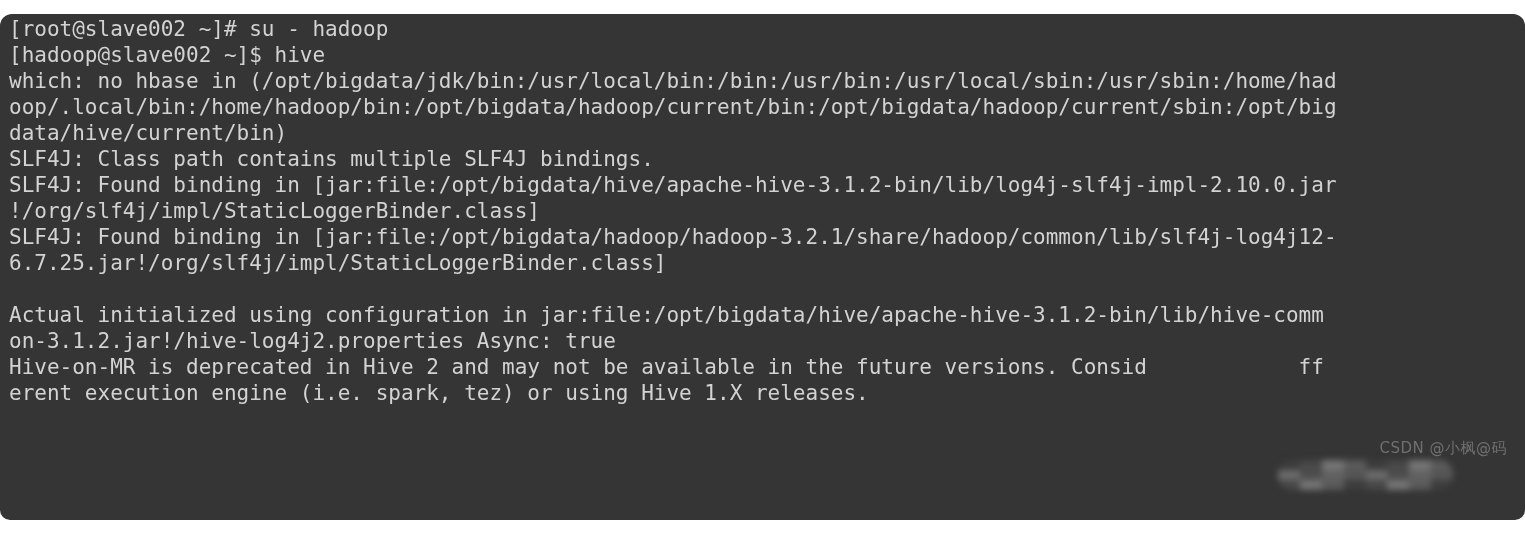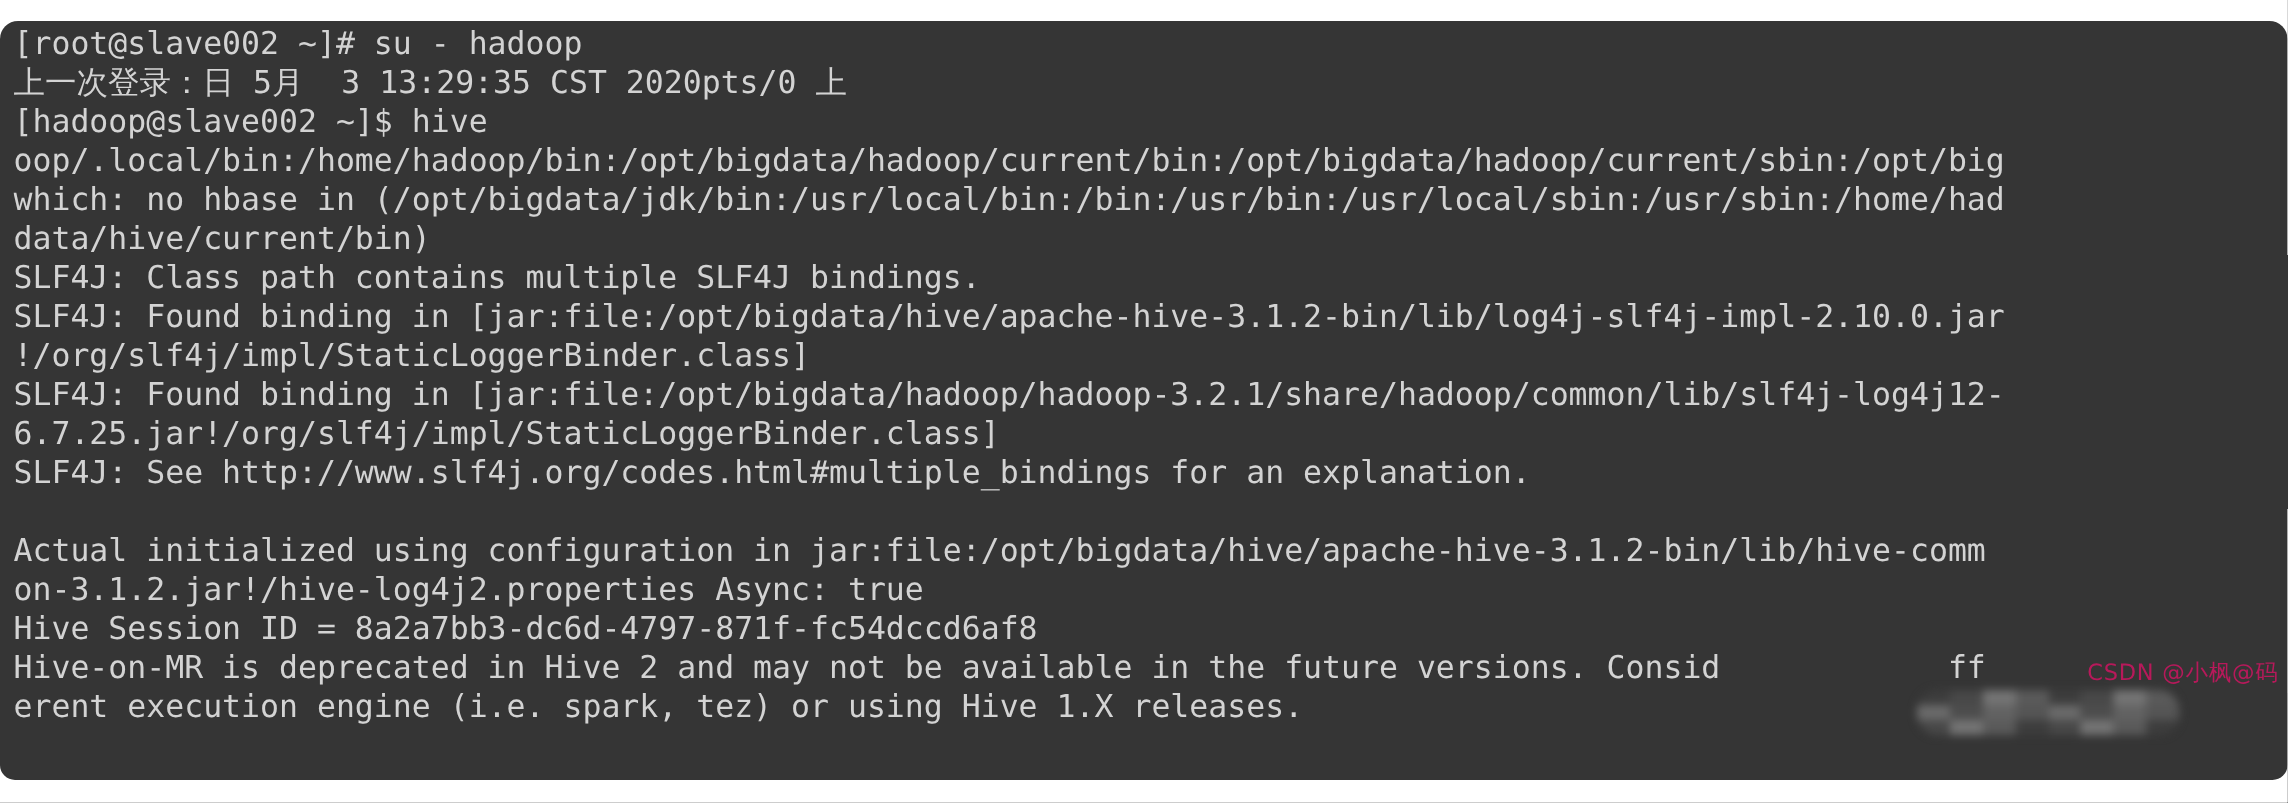--- a/index.html
+++ b/index.html
@@ -72,54 +72,51 @@
   }
   #redaction .mz {
     position: absolute;
     width: 22px;
     height: 10px;
   }
 
   
   #watermark {
     position: absolute;
-    right: 6px;
+    right: 18px;
     bottom: 4px;
     font-family: "DejaVu Sans", "Liberation Sans", sans-serif;
     font-size: 15px;
-    color: #be185d;
+    color: #737373;
     letter-spacing: 0.5px;
     white-space: nowrap;
     opacity: 0.95;
   }
 </style>
 </head>
 <body>
 
 <div id="screenshot">
 
   <div id="terminal">
     <div id="terminal-body">
 
       <div class="term-line">[root@slave002 ~]# su - hadoop</div>
-      <div class="term-line">上一次登录：日 5月  3 13:29:35 CST 2020pts/0 上</div>
       <div class="term-line">[hadoop@slave002 ~]$ hive</div>
+      <div class="term-line">which: no hbase in (/opt/bigdata/jdk/bin:/usr/local/bin:/bin:/usr/bin:/usr/local/sbin:/usr/sbin:/home/had</div>
       <div class="term-line">oop/.local/bin:/home/hadoop/bin:/opt/bigdata/hadoop/current/bin:/opt/bigdata/hadoop/current/sbin:/opt/big</div>
-      <div class="term-line">which: no hbase in (/opt/bigdata/jdk/bin:/usr/local/bin:/bin:/usr/bin:/usr/local/sbin:/usr/sbin:/home/had</div>
       <div class="term-line">data/hive/current/bin)</div>
       <div class="term-line">SLF4J: Class path contains multiple SLF4J bindings.</div>
       <div class="term-line">SLF4J: Found binding in [jar:file:/opt/bigdata/hive/apache-hive-3.1.2-bin/lib/log4j-slf4j-impl-2.10.0.jar</div>
       <div class="term-line">!/org/slf4j/impl/StaticLoggerBinder.class]</div>
       <div class="term-line">SLF4J: Found binding in [jar:file:/opt/bigdata/hadoop/hadoop-3.2.1/share/hadoop/common/lib/slf4j-log4j12-</div>
       <div class="term-line">6.7.25.jar!/org/slf4j/impl/StaticLoggerBinder.class]</div>
-      <div class="term-line">SLF4J: See http://www.slf4j.org/codes.html#multiple_bindings for an explanation.</div>
       <div class="term-line blank"></div>
       <div class="term-line">Actual initialized using configuration in jar:file:/opt/bigdata/hive/apache-hive-3.1.2-bin/lib/hive-comm</div>
       <div class="term-line">on-3.1.2.jar!/hive-log4j2.properties Async: true</div>
-      <div class="term-line">Hive Session ID = 8a2a7bb3-dc6d-4797-871f-fc54dccd6af8</div>
       <div class="term-line">Hive-on-MR is deprecated in Hive 2 and may not be available in the future versions. Consid            ff</div>
       <div class="term-line">erent execution engine (i.e. spark, tez) or using Hive 1.X releases.</div>
 
     </div>
 
     <div id="redaction">
         <div class="mz" style="left: 0px; top: 0px; width: 21.875px; height: 10px; background: rgb(61, 61, 61);"></div>
         <div class="mz" style="left: 21.875px; top: 0px; width: 21.875px; height: 10px; background: rgb(72, 72, 72);"></div>
         <div class="mz" style="left: 43.75px; top: 0px; width: 21.875px; height: 10px; background: rgb(116, 116, 116);"></div>
         <div class="mz" style="left: 65.625px; top: 0px; width: 21.875px; height: 10px; background: rgb(90, 90, 90);"></div>

